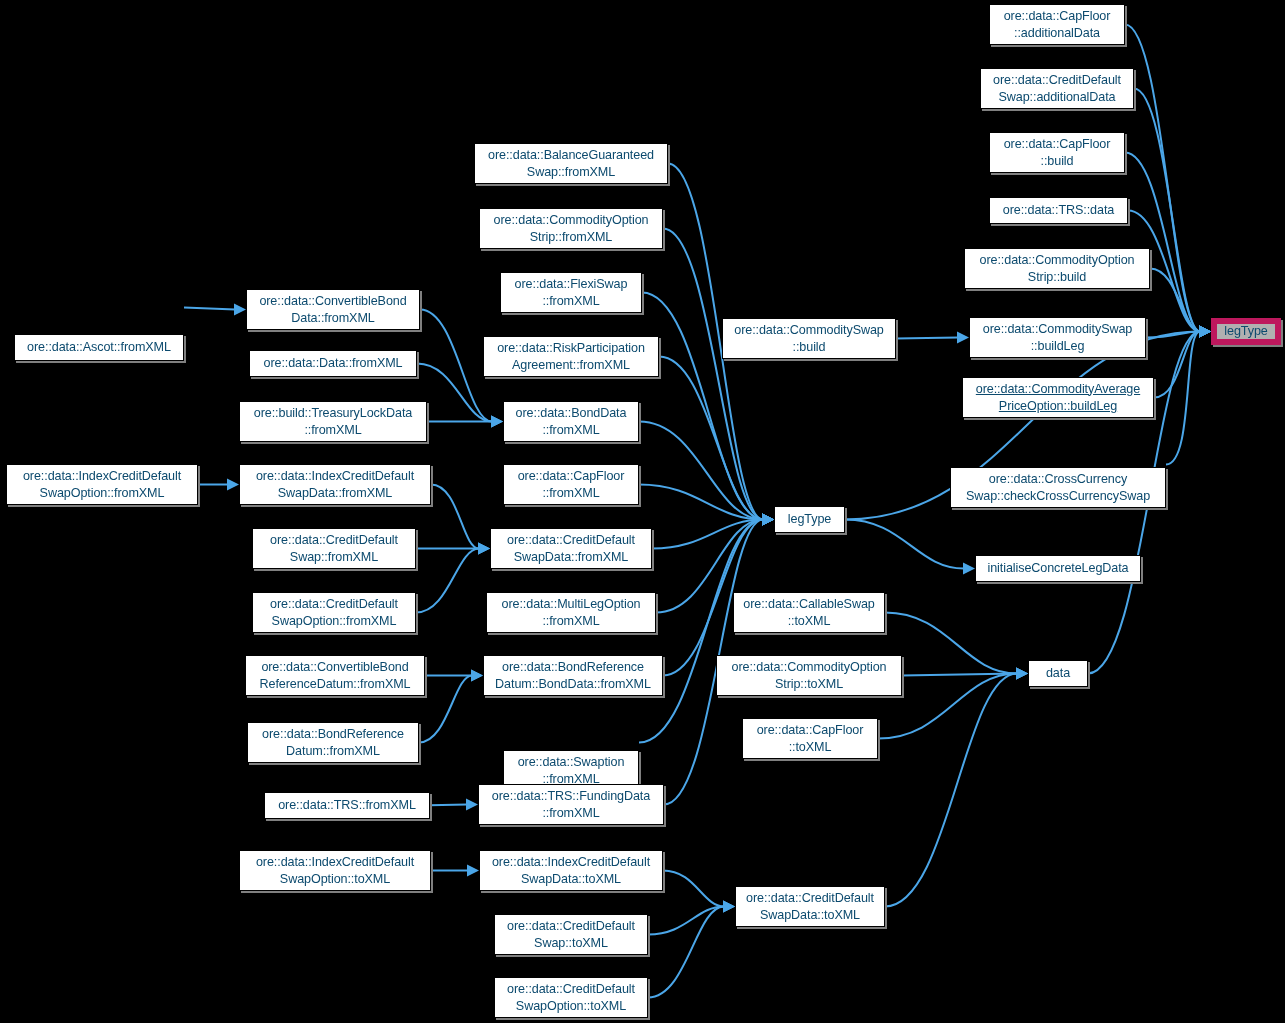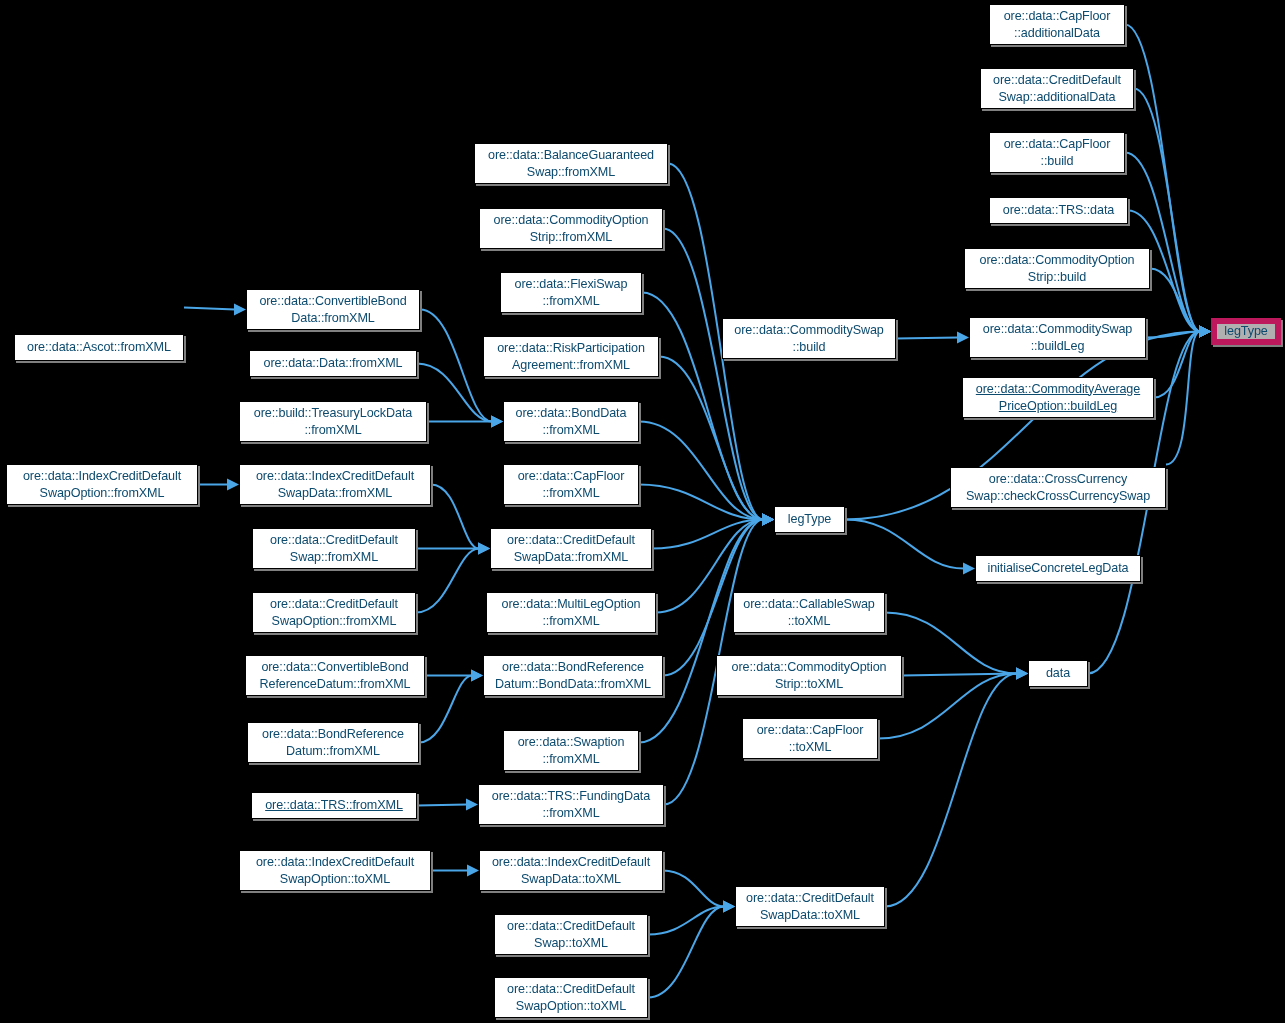--- a/index.html
+++ b/index.html
@@ -232,42 +232,42 @@
       <div class="node" style="left: 239px; top: 464px; width: 192px; height: 41px;">ore::data::IndexCreditDefault
 SwapData::fromXML</div>
       <div class="node" style="left: 252px; top: 528px; width: 164px; height: 41px;">ore::data::CreditDefault
 Swap::fromXML</div>
       <div class="node" style="left: 252px; top: 592px; width: 164px; height: 41px;">ore::data::CreditDefault
 SwapOption::fromXML</div>
       <div class="node" style="left: 245px; top: 655px; width: 180px; height: 41px;">ore::data::ConvertibleBond
 ReferenceDatum::fromXML</div>
       <div class="node" style="left: 247px; top: 722px; width: 172px; height: 41px;">ore::data::BondReference
 Datum::fromXML</div>
-      <div class="node" style="left: 251px; top: 792px; width: 166px; height: 27px; text-decoration: underline;">ore::data::TRS::fromXML</div>
+      <div class="node" style="left: 264px; top: 792px; width: 166px; height: 27px;">ore::data::TRS::fromXML</div>
       <div class="node" style="left: 239px; top: 850px; width: 192px; height: 41px;">ore::data::IndexCreditDefault
 SwapOption::toXML</div>
       <div class="node" style="left: 474px; top: 143px; width: 194px; height: 41px;">ore::data::BalanceGuaranteed
 Swap::fromXML</div>
       <div class="node" style="left: 479px; top: 208px; width: 184px; height: 41px;">ore::data::CommodityOption
 Strip::fromXML</div>
       <div class="node" style="left: 500px; top: 272px; width: 142px; height: 41px;">ore::data::FlexiSwap
 ::fromXML</div>
       <div class="node" style="left: 483px; top: 336px; width: 176px; height: 41px;">ore::data::RiskParticipation
 Agreement::fromXML</div>
       <div class="node" style="left: 503px; top: 401px; width: 136px; height: 41px;">ore::data::BondData
 ::fromXML</div>
       <div class="node" style="left: 503px; top: 464px; width: 136px; height: 41px;">ore::data::CapFloor
 ::fromXML</div>
       <div class="node" style="left: 490px; top: 528px; width: 162px; height: 41px;">ore::data::CreditDefault
 SwapData::fromXML</div>
       <div class="node" style="left: 486px; top: 592px; width: 170px; height: 41px;">ore::data::MultiLegOption
 ::fromXML</div>
       <div class="node" style="left: 483px; top: 655px; width: 180px; height: 41px;">ore::data::BondReference
 Datum::BondData::fromXML</div>
-      <div class="node" style="left: 503px; top: 730px; width: 136px; height: 41px;">ore::data::Swaption
+      <div class="node" style="left: 503px; top: 750px; width: 136px; height: 41px;">ore::data::Swaption
 ::fromXML</div>
       <div class="node" style="left: 478px; top: 784px; width: 186px; height: 41px;">ore::data::TRS::FundingData
 ::fromXML</div>
       <div class="node" style="left: 479px; top: 850px; width: 184px; height: 41px;">ore::data::IndexCreditDefault
 SwapData::toXML</div>
       <div class="node" style="left: 494px; top: 914px; width: 154px; height: 41px;">ore::data::CreditDefault
 Swap::toXML</div>
       <div class="node" style="left: 494px; top: 977px; width: 154px; height: 41px;">ore::data::CreditDefault
 SwapOption::toXML</div>
       <div class="node" style="left: 722px; top: 318px; width: 174px; height: 41px;">ore::data::CommoditySwap

